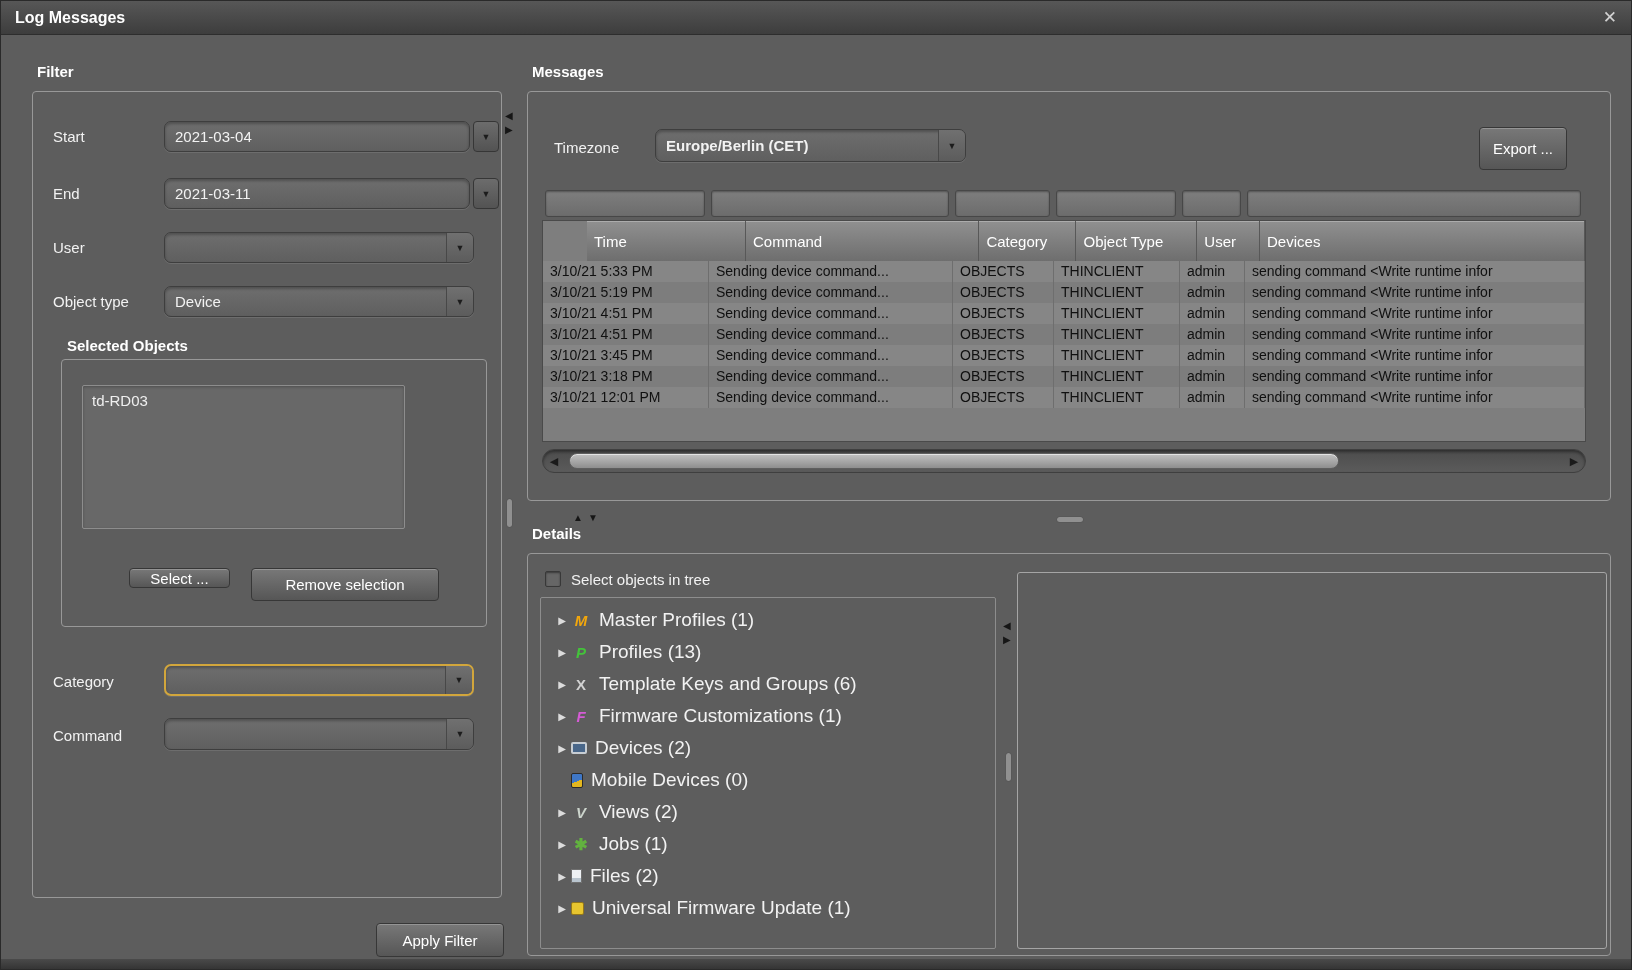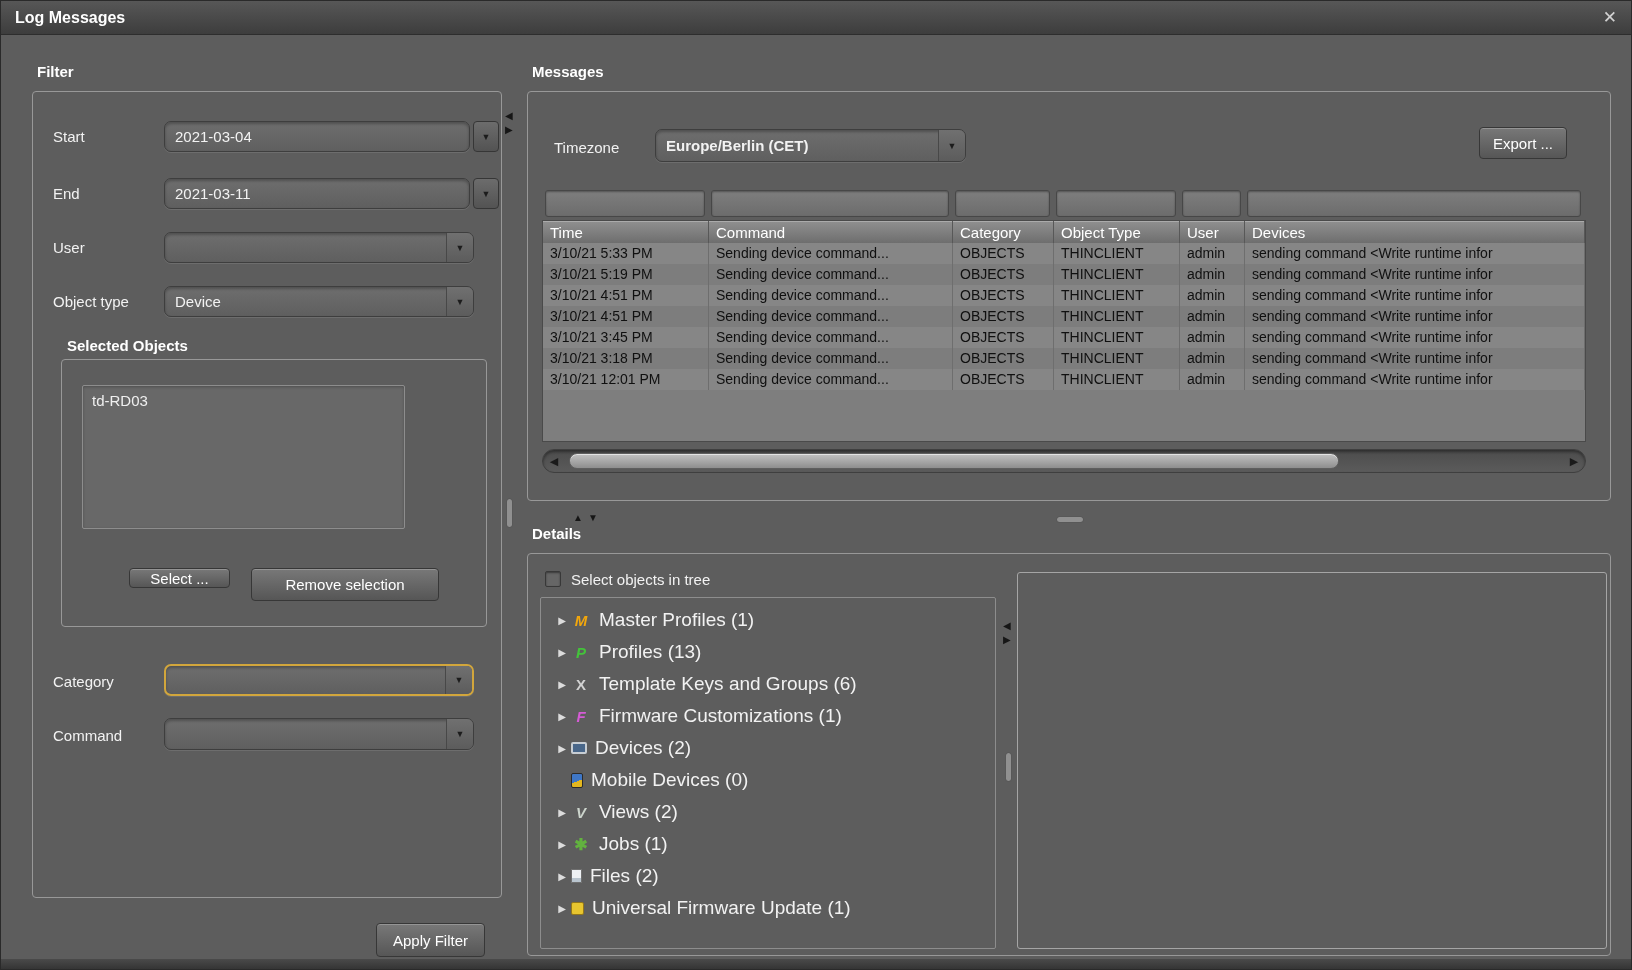--- a/index.html
+++ b/index.html
@@ -58,21 +58,21 @@
   
   .filter-row { position: absolute; display: flex; }
   .fcell { height: 100%; padding: 3px 3px; }
   .ffield {
     height: 100%; width: 100%;
     background: linear-gradient(#7e7e7e, #6c6c6c);
     border: 1px solid #474747; border-radius: 3px;
     box-shadow: inset 0 1px 2px rgba(0,0,0,.35);
   }
   .table-main { position: absolute; border: 1px solid #4a4a4a; background: #7e7e7e; }
-  .header-row { display: flex; height: 22px; }
+  .header-row { display: flex; height: 40px; margin-left: 44px; }
   .hcell {
     display: flex; align-items: center; padding: 0 7px;
     background: linear-gradient(#909090, #6e6e6e);
     border-right: 1px solid #585858;
     box-shadow: inset 0 1px 0 rgba(255,255,255,.25);
     color: #ffffff; font-size: 15px; white-space: nowrap; overflow: hidden;
   }
   .tbody { }
   .trow { display: flex; height: 21px; }
   .trow.even { background: #868686; }
@@ -185,37 +185,37 @@
     <span class="combo-value"></span>
     <span class="arrow">▼</span>
   </div>
 
   <div class="lbl" style="left:52px; top:726px;">Command</div>
   <div class="combo" style="left:163px; top:717px; width:310px; height:32px;">
     <span class="combo-value"></span>
     <span class="arrow">▼</span>
   </div>
 
-  <div class="btn" style="left:375px; top:922px; width:109px; height:34px;">
+  <div class="btn" style="left:375px; top:922px; width:128px; height:34px;">
     <span>Apply Filter</span>
   </div>
 
   <div class="splitter-arrow" style="left:504px; top:110px;">◀</div>
   <div class="splitter-arrow" style="left:504px; top:124px;">▶</div>
   <div class="splitter-pill" style="left:506px; top:498px; width:5px; height:28px;"></div>
 
   <div class="group-title" style="left:531px; top:62px;">Messages</div>
   <div class="group" style="left:526px; top:90px; width:1084px; height:410px;"></div>
 
   <div class="lbl" style="left:553px; top:138px;">Timezone</div>
   <div class="combo" style="left:654px; top:128px; width:311px; height:33px;font-weight:bold;">
     <span class="combo-value">Europe/Berlin (CET)</span>
     <span class="arrow">▼</span>
   </div>
-  <div class="btn" style="left:1478px; top:126px; width:88px; height:32px;">
+  <div class="btn" style="left:1478px; top:126px; width:88px; height:43px;">
     <span>Export ...</span>
   </div>
 
   <div class="filter-row" style="left:541px; top:186px; width:1044px; height:33px;">
       <div class="fcell" style="width: 166px;">
         <div class="ffield"></div>
       </div>
       <div class="fcell" style="width: 244px;">
         <div class="ffield"></div>
       </div>

